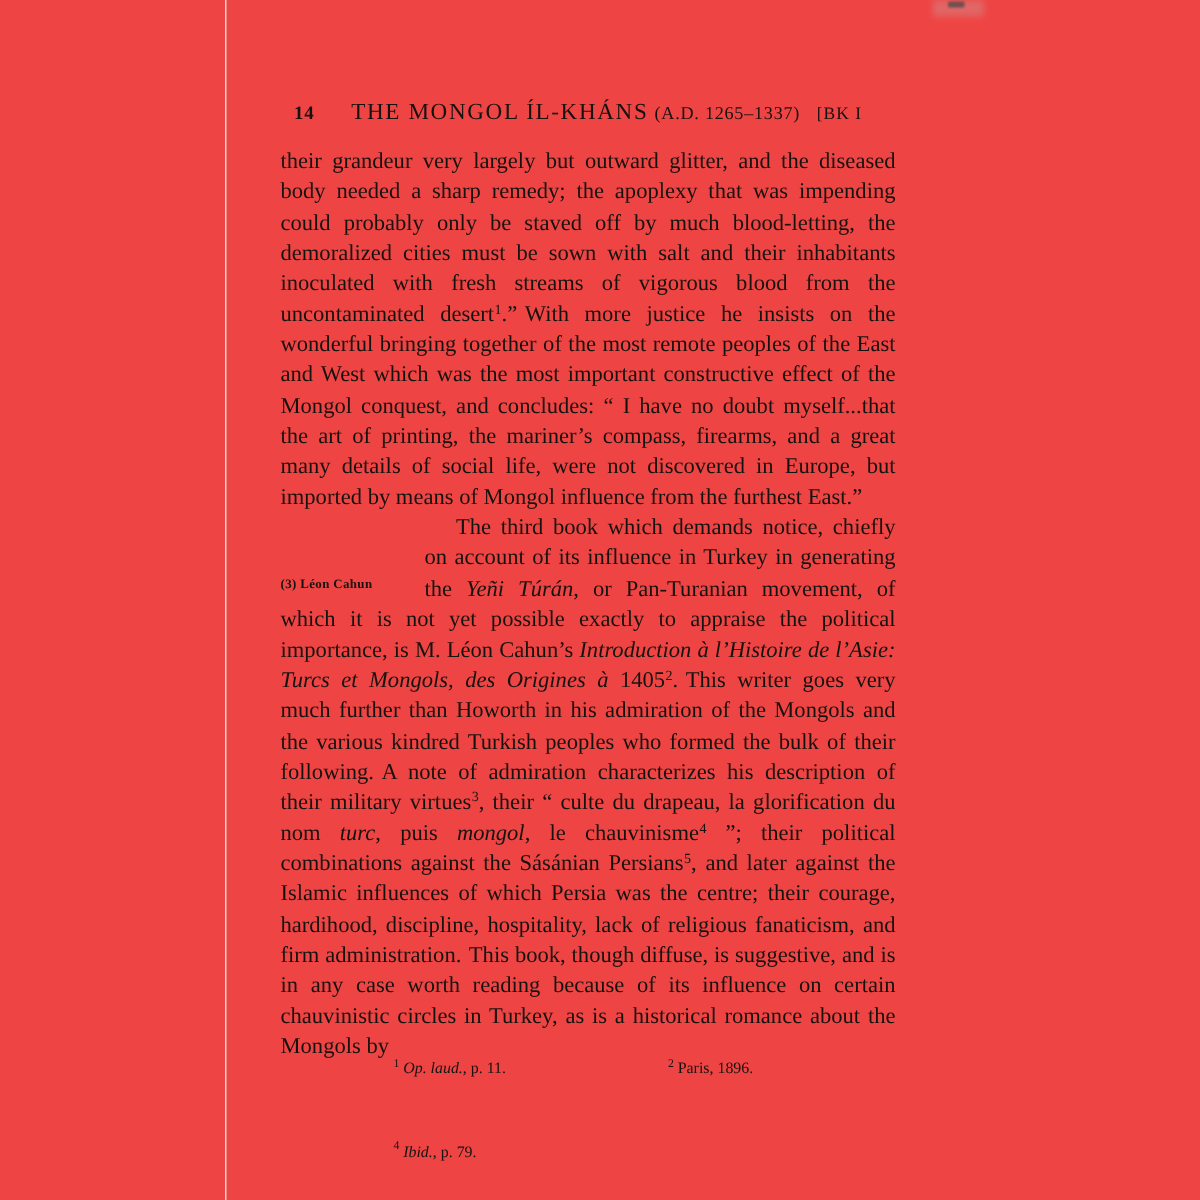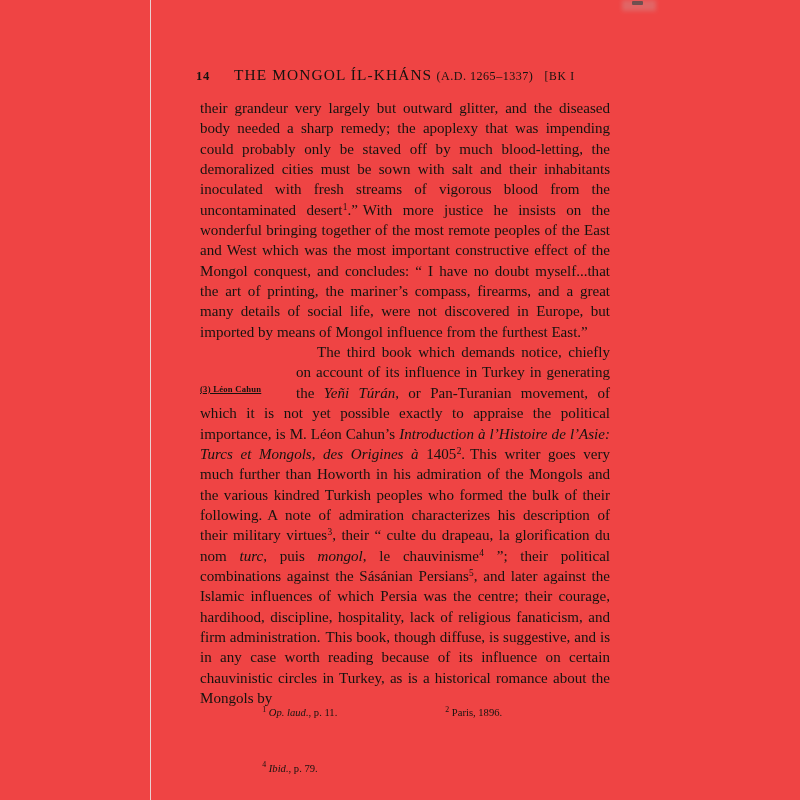--- a/index.html
+++ b/index.html
@@ -81,21 +81,21 @@
   }
   .head-sig {
     font-size: 11.6px;
     letter-spacing: 0.7px;
     margin-left: 7px;
   }
 
   
   .body-copy {
     position: absolute;
-    left: 200px;
+    left: 187px;
     top: 98px;
     width: 410px;
     font-size: 15.05px;
     line-height: 20.35px;
     text-align: justify;
     text-justify: inter-word;
   }
 
   .para {
     margin: 0;
@@ -129,21 +129,20 @@
     width: 96px;
     margin: 0;
     padding-top: 41.5px;
     font-size: 8.6px;
     font-weight: bold;
     letter-spacing: 0.25px;
     line-height: 11px;
     text-indent: 0;
     white-space: nowrap;
     font-family: "Liberation Serif", "DejaVu Serif", serif;
-    text-decoration: underline;
   }
 
   
   .footnotes {
     position: absolute;
     left: 262px;
     top: 665px;
     width: 300px;
     font-size: 10.6px;
     line-height: 14.6px;

